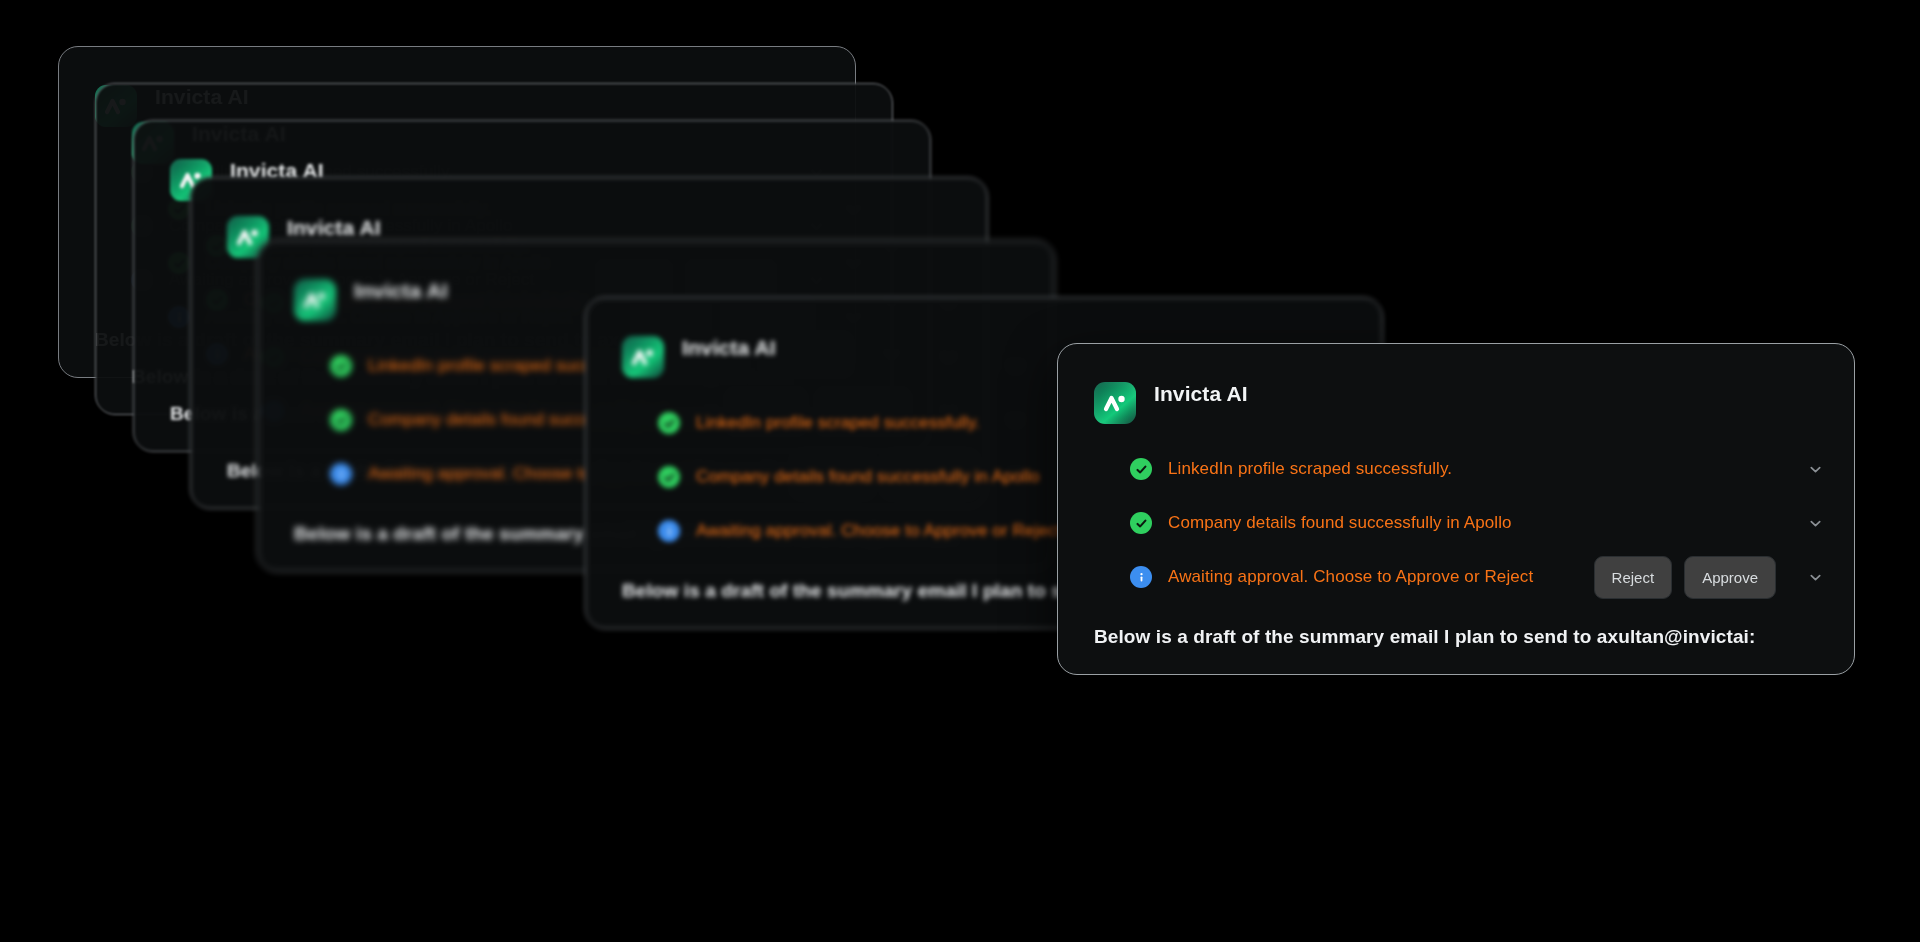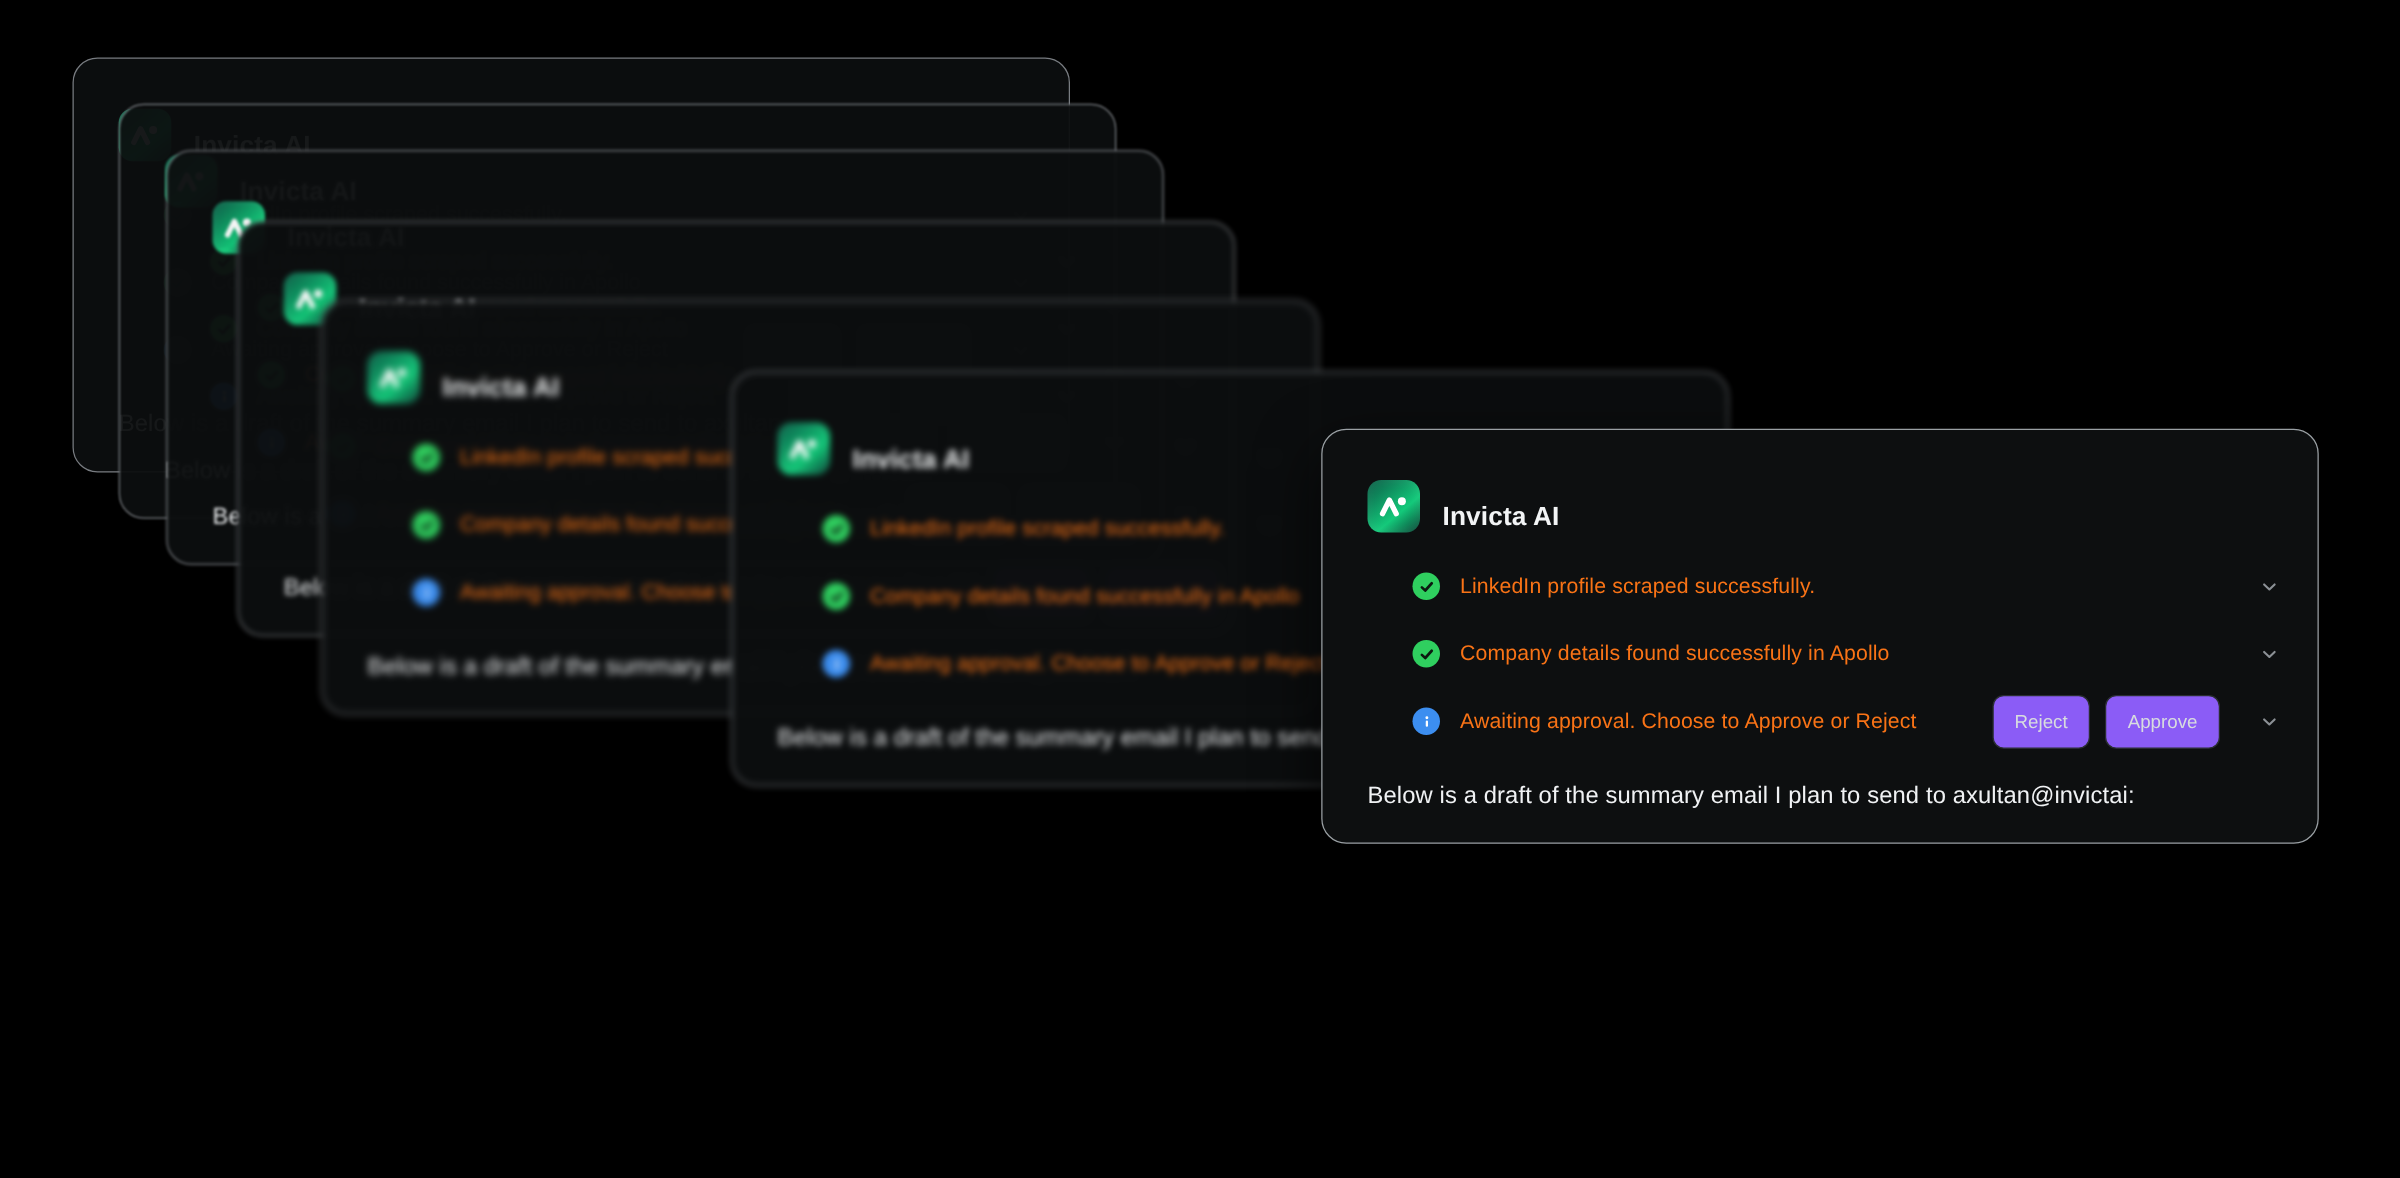--- a/index.html
+++ b/index.html
@@ -58,21 +58,21 @@
   .card-inner {
     position: absolute;
     left: 36px;
     top: 38px;
     right: 30px;
     bottom: 24px;
   }
 
   .brand-row {
     display: flex;
-    align-items: flex-end;
+    align-items: flex-start;
     gap: 18px;
     height: 44px;
   }
 
   .logo {
     width: 42px;
     height: 42px;
     border-radius: 11px;
     flex: 0 0 42px;
     background: linear-gradient(140deg, #0c5c46 0%, #0f8f5f 30%, #13c97a 62%, #0a3f33 100%);
@@ -128,21 +128,21 @@
   }
 
   .step-actions {
     display: flex;
     align-items: center;
     gap: 12px;
     flex: 0 0 auto;
   }
 
   .act-btn {
-    background: #8b5cf6;
+    background: #404040;
     color: #d8dcdf;
     border: 1px solid #2a2e31;
     border-radius: 9px;
     font-family: "Liberation Sans", sans-serif;
     font-size: 15px;
     line-height: 1;
     padding: 13px 17px;
     cursor: pointer;
     white-space: nowrap;
   }
@@ -156,21 +156,21 @@
     justify-content: center;
     cursor: pointer;
     margin-left: 14px;
   }
   .chevron svg { display: block; }
 
   .draft-line {
     margin-top: 22px;
     color: #f0f2f4;
     font-size: 19px;
-    font-weight: 400;
+    font-weight: 700;
     letter-spacing: .1px;
     white-space: nowrap;
   }
 </style>
 </head>
 <body>
 
 <div id="stage">
 
   <div class="card ghost layer-0">

